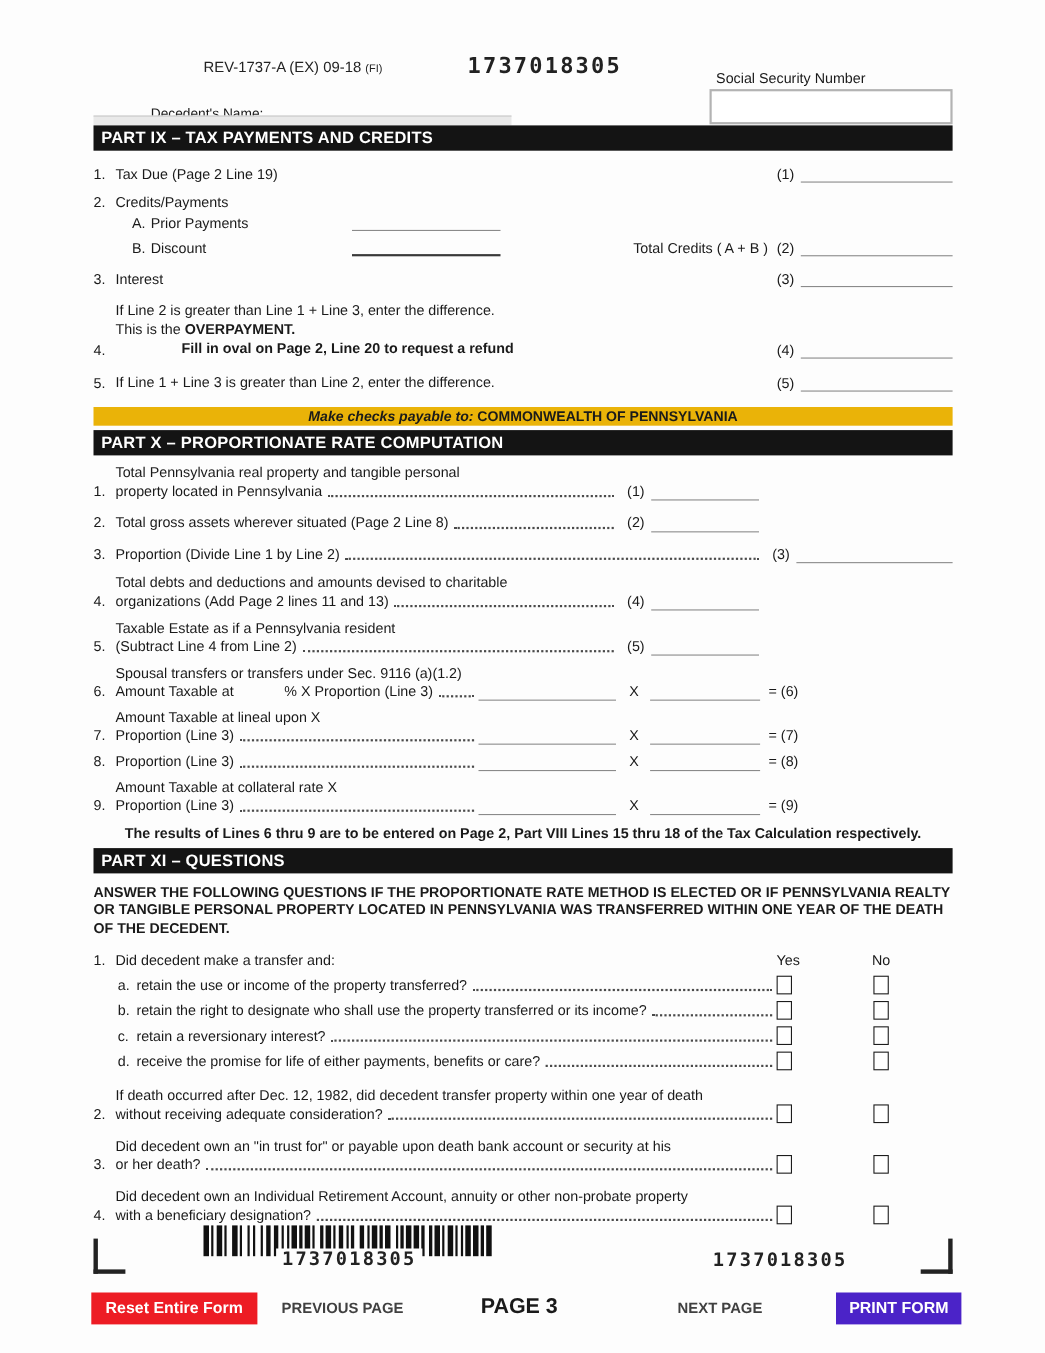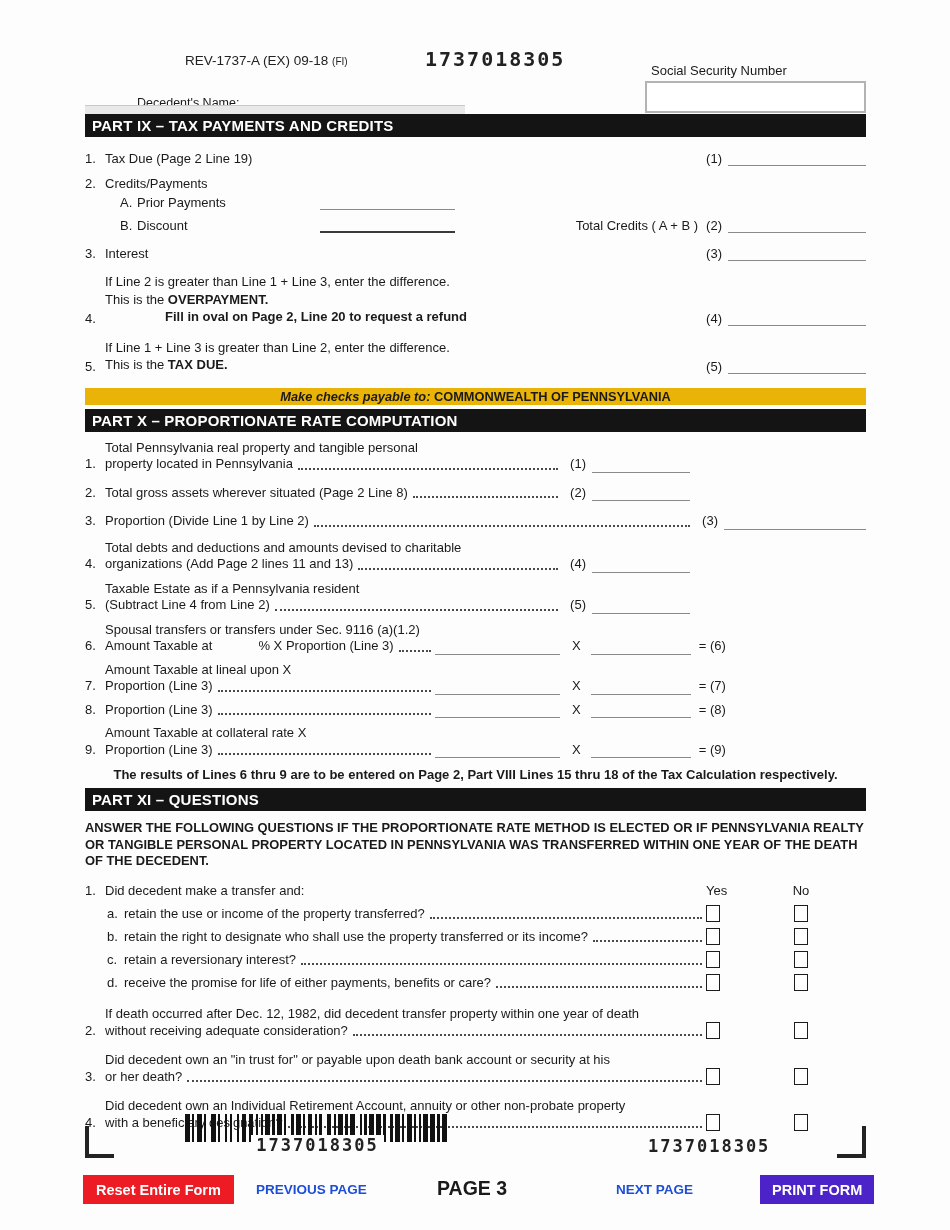--- a/index.html
+++ b/index.html
@@ -86,21 +86,21 @@
   .corner-br { position:absolute; left:837px; top:1126px; width:29px; height:32px; border-right:4px solid #232323; border-bottom:4px solid #232323; }
   .barcode { position:absolute; left:185px; top:1114px; width:265px; height:28px; display:flex; align-items:stretch; }
   .barcode .bar { background:#111; }
   .barcode .sp { background:transparent; }
   .barcode-num { position:absolute; left:185px; top:1135px; width:265px; text-align:center; }
   .barcode-num span, .right-num { font-family:"DejaVu Sans Mono", monospace; font-size:17px; font-weight:bold; letter-spacing:2px; color:#222; background:#fdfdfd; padding:0 5px; }
   .right-num { position:absolute; left:643px; top:1136px; }
   .btn { position:absolute; border:none; color:#fff; font-weight:bold; font-family:"Liberation Sans", sans-serif; cursor:pointer; }
   .reset-btn { left:83px; top:1175px; height:29px; padding:0 13px; font-size:14.5px; background:#ed1c24; }
   .print-btn { left:760px; top:1175px; height:29px; padding:0 12px; font-size:14.5px; background:#4b23c8; }
-  .nav-link { position:absolute; color:#1d4ed8; font-weight:bold; font-size:13.5px; cursor:pointer; }
+  .nav-link { position:absolute; color:#404040; font-weight:bold; font-size:13.5px; cursor:pointer; }
   .prev-link { left:256px; top:1182px; }
   .next-link { left:616px; top:1182px; }
   .page-label { position:absolute; left:437px; top:1177px; font-size:19.5px; font-weight:bold; color:#1a1a1a; }
 </style>
 </head>
 <body>
 
 <div class="page">
 
   <div class="form-id"><span>REV-1737-A (EX) 09-18</span> <span class="fi">(FI)</span></div>
@@ -163,21 +163,20 @@
         <div class="indent60 bold">Fill in oval on Page 2, Line 20 to request a refund</div>
       </div>
       <span class="ref">(4)</span>
       <span class="fill w138"></span>
     </div>
 
     <div class="row p9-r5">
       <span class="num">5.</span>
       <div class="grow mline">
         <div>If Line 1 + Line 3 is greater than Line 2, enter the difference.</div>
-        <div><span>This is the </span><span class="bold">TAX DUE.</span></div>
       </div>
       <span class="ref">(5)</span>
       <span class="fill w138"></span>
     </div>
 
     <div class="gray-bar">
       <span class="it">Make checks payable to:</span>
       <span class="bd">COMMONWEALTH OF PENNSYLVANIA</span>
     </div>
 

